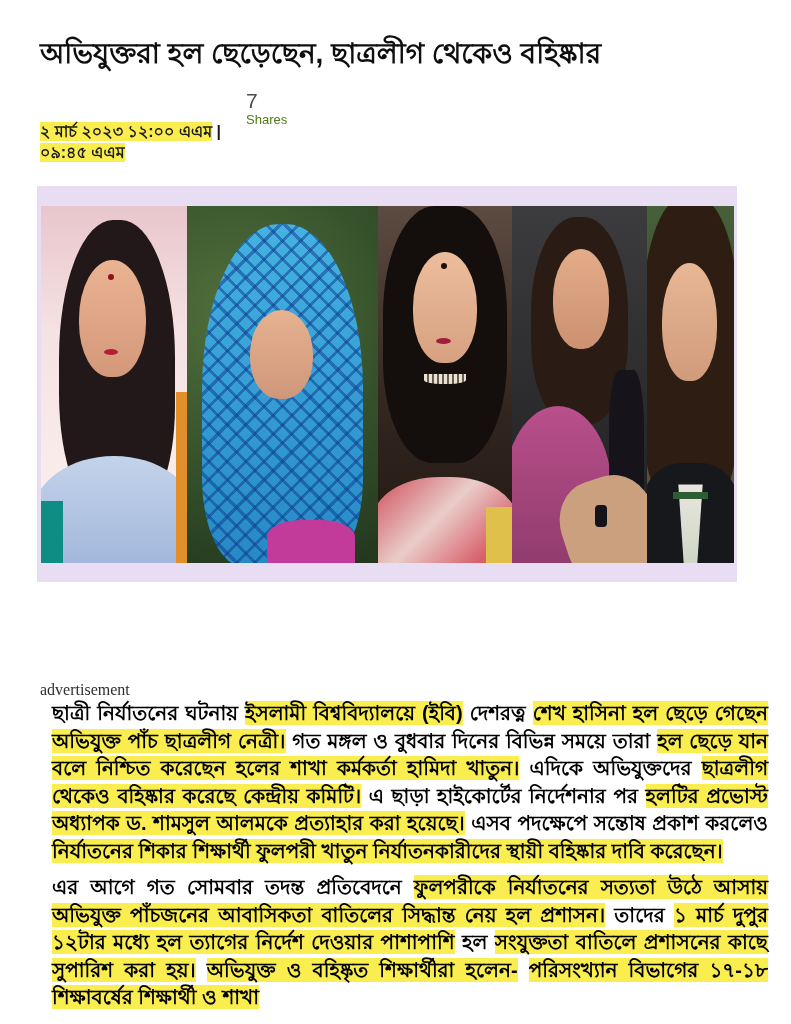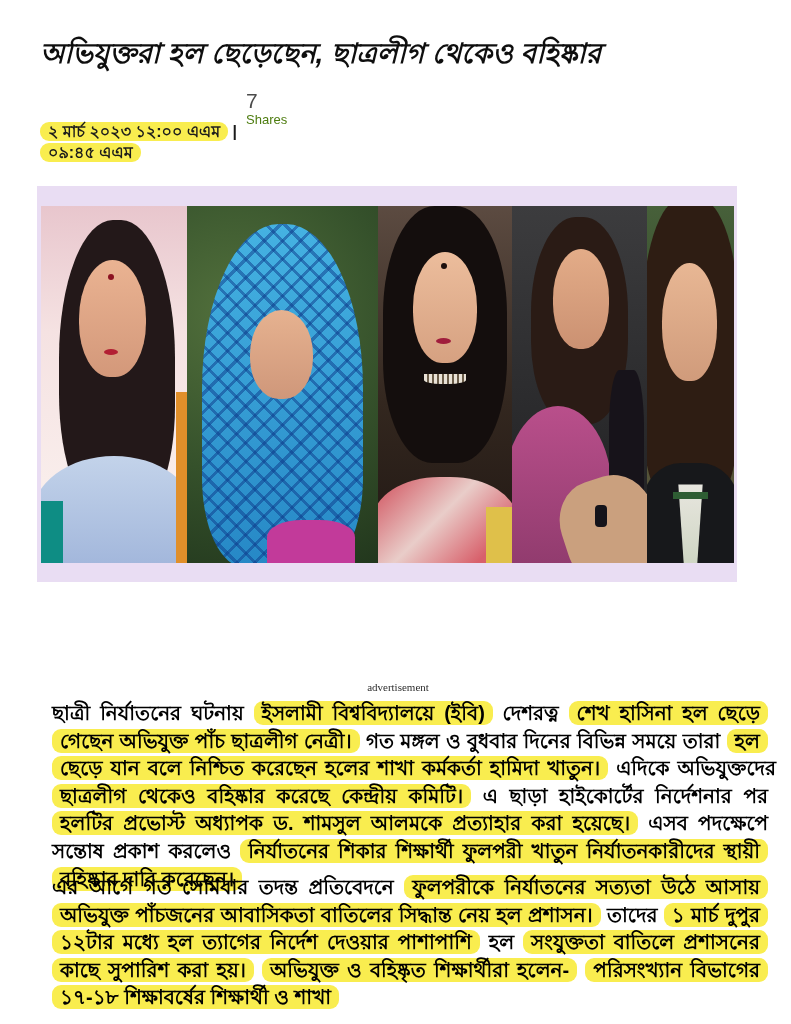--- a/index.html
+++ b/index.html
@@ -5,35 +5,35 @@
   html,body{margin:0;padding:0;}
   body{
     width:791px;height:1024px;position:relative;background:#ffffff;
     font-family:"Liberation Sans","DejaVu Sans",sans-serif;
     overflow:hidden;
   }
   .page{position:absolute;inset:0;}
 
   .title{
     position:absolute;left:40px;top:34px;width:720px;
-    font-size:28px;line-height:40px;font-weight:700;color:#0e0e0e;margin:0;font-style:italic;
+    font-size:28px;line-height:40px;font-weight:700;color:#0e0e0e;margin:0;
   }
   .byline{
     position:absolute;left:40px;top:86px;width:190px;
     font-size:15px;line-height:20px;color:#a8a8a8;font-weight:400;
   }
   .share{position:absolute;left:246px;top:90px;width:60px;text-align:left;}
   .share-num{font-size:21px;line-height:22px;color:#4b4b4b;}
   .share-label{font-size:13px;line-height:16px;color:#4d7c0f;}
 
   .dates{
     position:absolute;left:40px;top:122px;width:260px;
     font-size:16px;line-height:20.5px;font-weight:700;color:#1b1b1b;
   }
-  .hl{background:var(--hl,#f9ed4f);padding:1px 8px;box-decoration-break:clone;border-radius:9px;-webkit-box-decoration-break:clone;}
+  .hl{background:var(--hl,#f9ed4f);padding:1px 0;box-decoration-break:clone;-webkit-box-decoration-break:clone;}
 
   .photo-band{
     position:absolute;left:37px;top:186px;width:700px;height:396px;
     background:var(--band,#e9ddf3);
   }
   .photo-strip{
     position:absolute;left:4px;top:20px;width:693px;height:357px;
     display:flex;overflow:hidden;
   }
   .panel{position:relative;height:100%;overflow:hidden;flex:0 0 auto;}
@@ -80,23 +80,23 @@
 
   
   .p5{width:87px;background:linear-gradient(180deg,#47603a 0%,#39502f 30%,#64553e 100%);}
   .p5 .hair{left:-6%;top:-2%;width:112%;height:86%;background:#2e1d13;border-radius:40% 40% 30% 30%;}
   .p5 .face{left:17%;top:16%;width:64%;height:33%;background:linear-gradient(180deg,#e8b794,#d09b7b);border-radius:50% 50% 46% 46%;}
   .p5 .jacket{left:-6%;bottom:-2%;width:112%;height:30%;background:#17181b;border-radius:40% 40% 0 0;}
   .p5 .shirt{left:36%;bottom:0;width:28%;height:22%;background:linear-gradient(180deg,#e8e6df,#cfd6c4);clip-path:polygon(0 0,100% 0,78% 100%,22% 100%);}
   .p5 .collar{left:30%;bottom:18%;width:40%;height:7px;background:#2e5d33;}
 
   .ad{
-    position:absolute;left:40px;top:681px;width:716px;text-align:center;
+    position:absolute;left:40px;top:681px;width:716px;text-align:left;
     font-family:"Liberation Serif","DejaVu Serif",serif;
-    font-size:11px;color:#2e2e2e;
+    font-size:16px;color:#2e2e2e;
   }
 
   .para{
     position:absolute;left:40px;width:716px;
     font-size:20px;line-height:27.6px;font-weight:700;color:#000;
     text-align:justify;
     margin-left:12px;
   }
   .para1{top:700px;}
   .para2{top:874px;}

